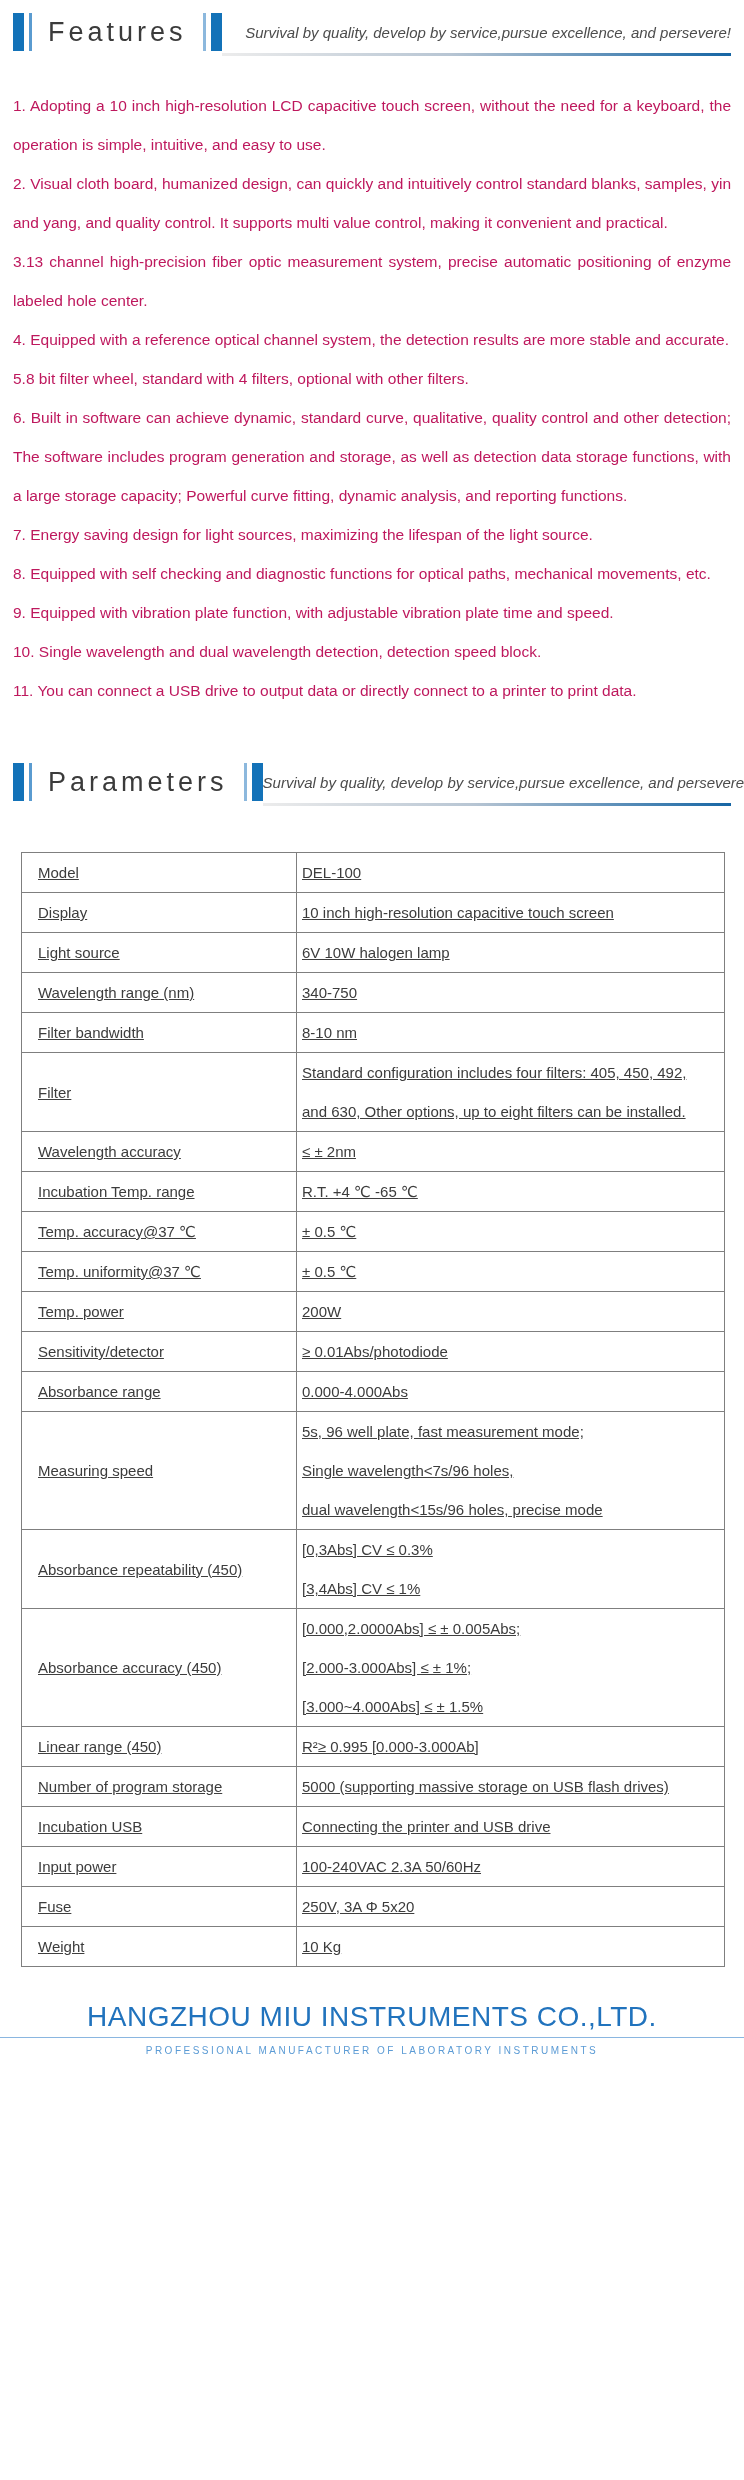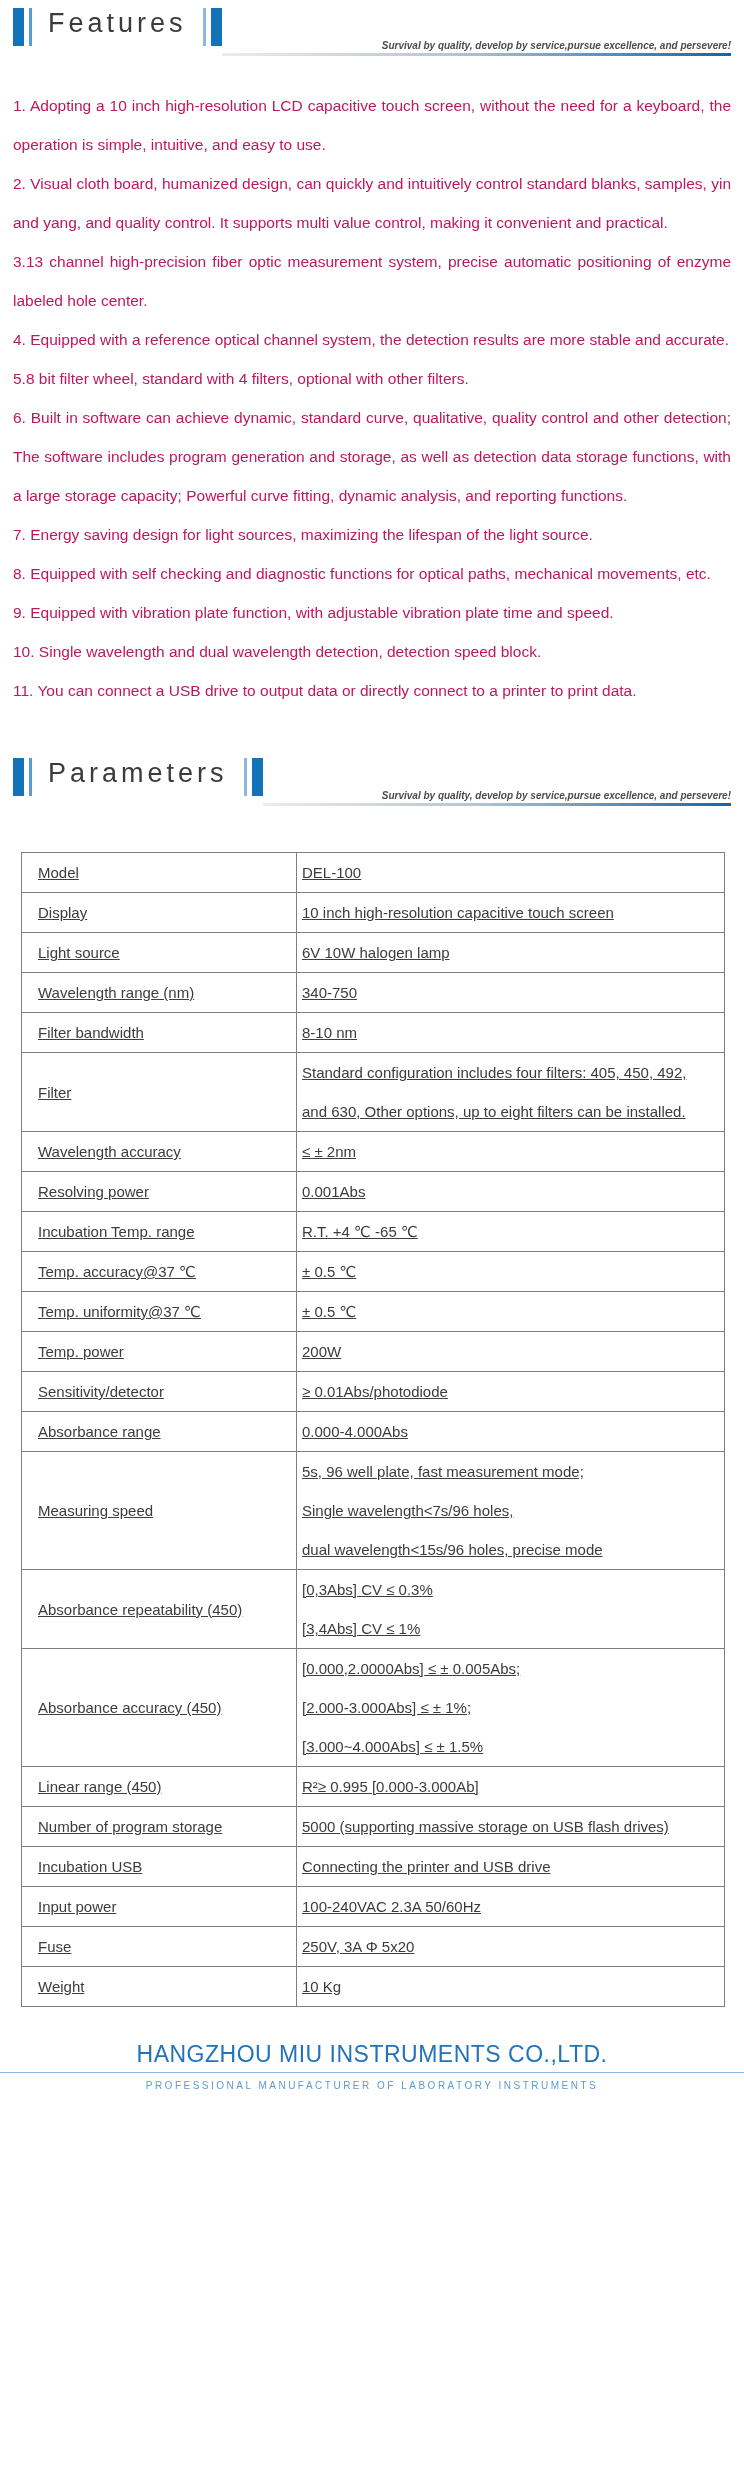--- a/index.html
+++ b/index.html
@@ -5,33 +5,33 @@
   html,body{margin:0;padding:0;background:#fff;}
   body{
     width:744px;height:2480px;overflow:hidden;
     font-family:"Liberation Sans","DejaVu Sans",sans-serif;
     color:#3f3f3f;
   }
   .page{box-sizing:border-box;width:744px;height:2480px;padding:8px 13px 0;}
 
   
   .sec-header{display:flex;align-items:stretch;height:48px;}
-  .title-group{display:flex;align-items:flex-start;flex:0 0 auto;}
+  .title-group{display:flex;align-items:center;flex:0 0 auto;}
   .bar{display:inline-block;height:38px;}
   .bar-thick{width:11px;background:#1372b8;}
   .bar-thin{width:3px;background:#5a9bd0;margin-left:5px;}
   .bar-thin-r{width:3px;background:#8cb8dd;margin-right:5px;}
   .sec-title{
     font-size:27px;font-weight:300;color:#3b3b3b;
     letter-spacing:4px;margin:0 16px;white-space:nowrap;
   }
   .sec-right{flex:1 1 auto;display:flex;flex-direction:column;justify-content:flex-end;min-width:0;}
   .tagline{
-    text-align:right;font-style:italic;font-size:10px;color:#4c4c4c;
-    padding-bottom:2px;white-space:nowrap;font-weight:bold;
+    text-align:right;font-style:italic;font-size:15px;color:#4c4c4c;
+    padding-bottom:12px;white-space:nowrap;
   }
   .grad-line{height:3px;background:linear-gradient(90deg,#ececec 0%,#b7c5d3 45%,#1565a4 100%);}
 
   
   .features-list{margin-top:30px;}
   .feature-item{
     margin:0;font-size:15.5px;line-height:39px;color:#be185d;
     text-align:justify;text-justify:inter-word;
   }
 
@@ -48,21 +48,21 @@
     border:1px solid #7f7f7f;vertical-align:middle;
     font-size:15px;font-weight:normal;line-height:39px;
     padding:0 8px 0 16px;color:#3c3c3c;
   }
   .param-table th{width:250px;text-align:left;}
   .param-table td{white-space:pre-line;padding-left:5px;}
 
   
   .footer{margin-top:34px;position:relative;}
   .footer-name{
-    text-align:center;font-size:23px;color:#2173bd;margin:0;
+    text-align:center;font-size:28px;color:#2173bd;margin:0;
     letter-spacing:0.5px;font-weight:normal;
   }
   .footer-line{height:1px;background:#8ab6e0;margin:4px -13px 0;}
   .footer-sub{
     text-align:center;font-size:10px;color:#5b9bd5;
     letter-spacing:2.5px;margin-top:7px;
   }
 </style>
 </head>
 <body>
@@ -136,24 +136,20 @@
         <tr>
           <th>Filter</th>
           <td>Standard configuration includes four filters: 405, 450, 492,
 and 630, Other options, up to eight filters can be installed.</td>
         </tr>
         <tr>
           <th>Wavelength accuracy</th>
           <td>≤ ± 2nm</td>
         </tr>
         <tr>
-          <th>Resolving power</th>
-          <td>0.001Abs</td>
-        </tr>
-        <tr>
           <th>Incubation Temp. range</th>
           <td>R.T. +4 ℃ -65 ℃</td>
         </tr>
         <tr>
           <th>Temp. accuracy@37 ℃</th>
           <td>± 0.5 ℃</td>
         </tr>
         <tr>
           <th>Temp. uniformity@37 ℃</th>
           <td>± 0.5 ℃</td>

